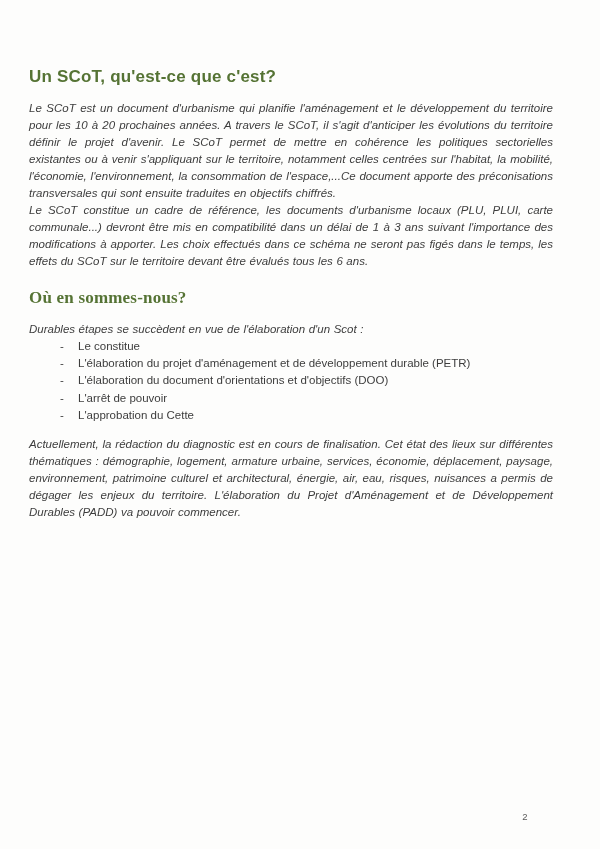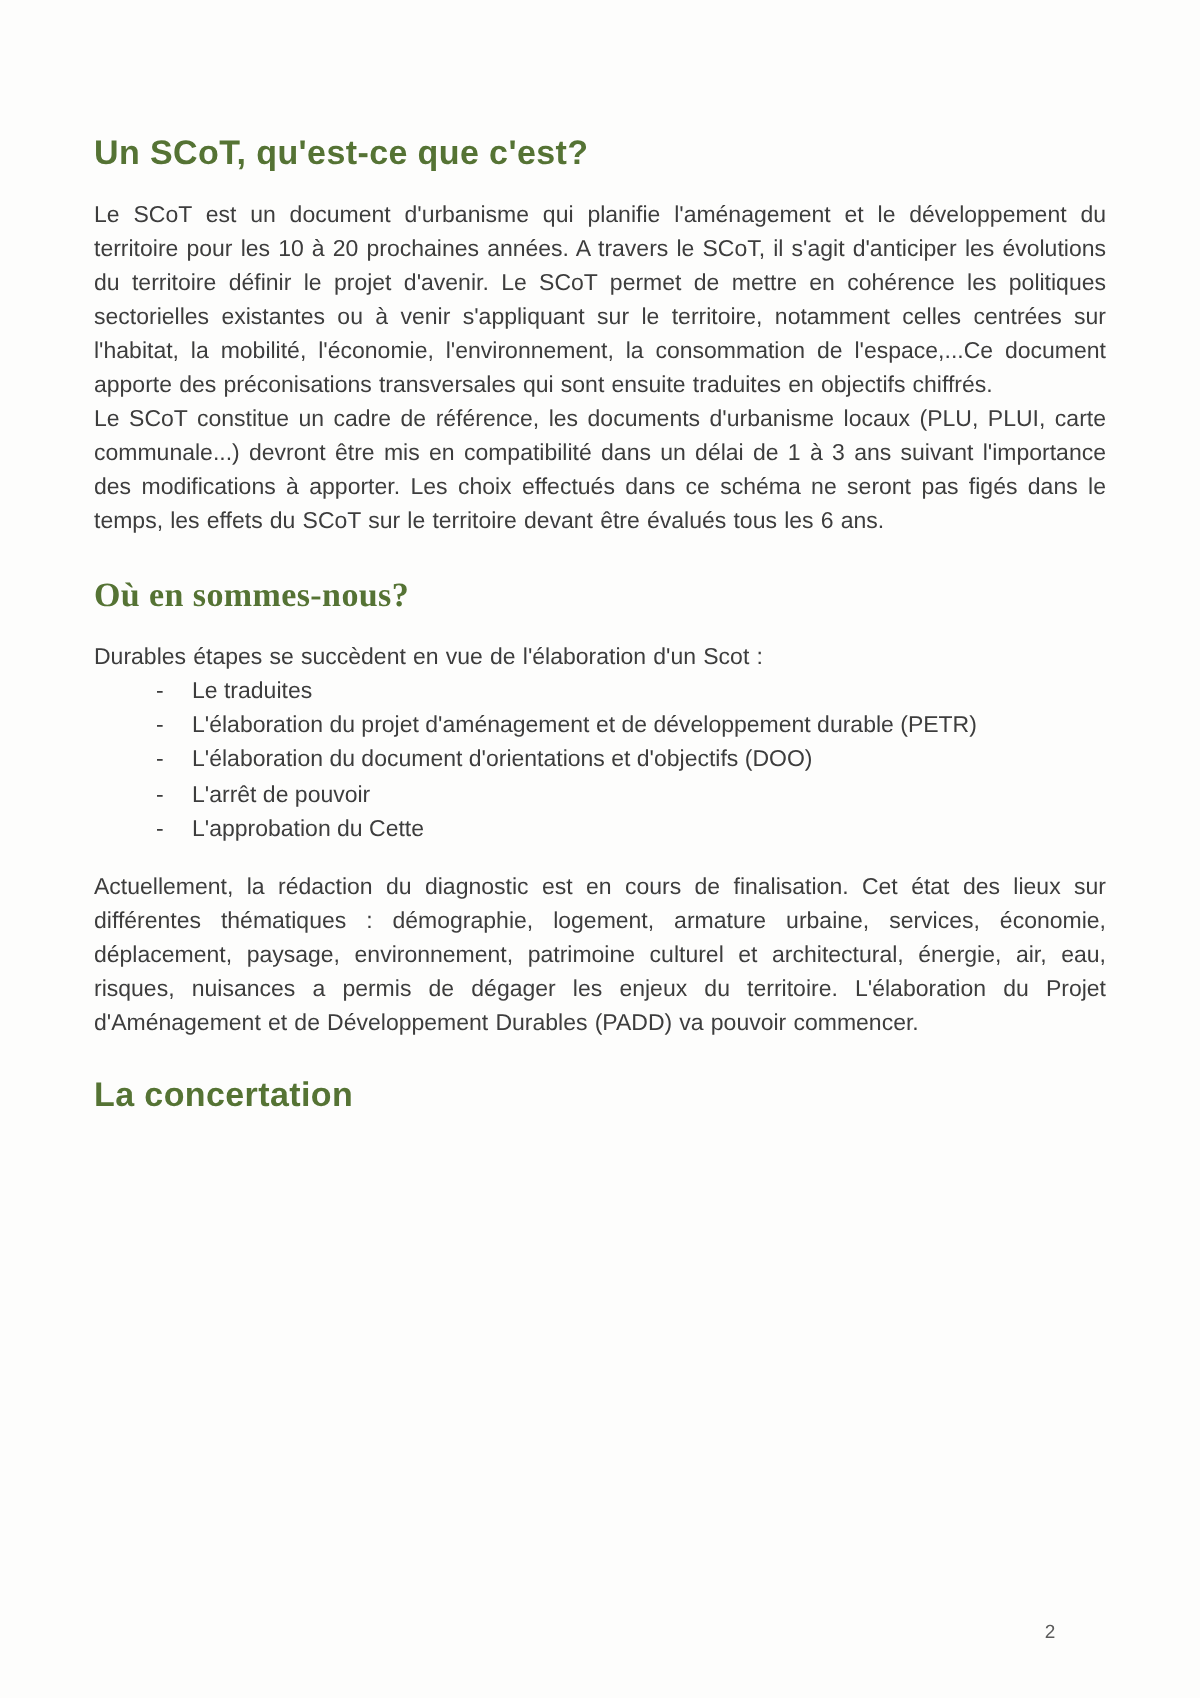--- a/index.html
+++ b/index.html
@@ -12,39 +12,40 @@
     background: #fdfdfc;
     font-family: "Liberation Sans", sans-serif;
     position: relative;
     overflow: hidden;
   }
   .page {
     position: relative;
     width: 600px;
     height: 849px;
     box-sizing: border-box;
-    padding: 66px 47px 0 47px;
+    padding: 66px 47px 0 29px;
     color: #3d3d3d;
   }
   .doc-heading {
     font-size: 17px;
     line-height: 21px;
     font-weight: bold;
     color: #557334;
     margin: 0 0 13px 0;
     letter-spacing: 0.2px;
   }
   .section-2 .doc-heading { margin-top: 17px; font-family: Liberation Serif, serif; }
   .section-3 .doc-heading { margin-top: 16px; }
   .doc-para {
     font-size: 11.5px;
     line-height: 17px;
     text-align: justify;
     margin: 0;
     word-spacing: 0.4px;
+    font-style: italic;
   }
   .intro-para {
     text-align: left;
   }
   .bullet-list {
     list-style: none;
     margin: 0 0 6px 0;
     padding: 0 0 0 31px;
   }
   .bullet-list li {
@@ -79,21 +80,21 @@
     <p class="doc-para">Le SCoT est un document d'urbanisme qui planifie l'aménagement et le développement du territoire pour les 10 à 20 prochaines années. A travers le SCoT, il s'agit d'anticiper les évolutions du territoire  définir le projet d'avenir. Le SCoT permet de mettre en cohérence les politiques sectorielles existantes ou à venir s'appliquant sur le territoire, notamment celles centrées sur l'habitat, la mobilité, l'économie, l'environnement, la consommation de l'espace,...Ce document apporte des préconisations transversales qui sont ensuite traduites en objectifs chiffrés.</p>
     <p class="doc-para">Le SCoT constitue un cadre de référence, les documents d'urbanisme locaux (PLU, PLUI, carte communale...) devront être mis en compatibilité dans un délai de 1 à 3 ans suivant l'importance des modifications à apporter. Les choix effectués dans ce schéma ne seront pas figés dans le temps, les effets du SCoT sur le territoire devant être évalués tous les 6 ans.</p>
   </section>
 
   <section class="section-2">
     <h1 class="doc-heading">Où en sommes-nous?</h1>
     <p class="doc-para intro-para">Durables étapes se succèdent en vue de l'élaboration d'un Scot :</p>
     <ul class="bullet-list">
       <li>
         <span class="li-marker">-</span>
-        <span>Le traduites</span>
+        <span>Le constitue</span>
       </li>
       <li>
         <span class="li-marker">-</span>
         <span>L'élaboration du projet d'aménagement et de développement durable (PETR)</span>
       </li>
       <li>
         <span class="li-marker">-</span>
         <span>L'élaboration du document d'orientations et d'objectifs (DOO)</span>
       </li>
       <li>
@@ -102,18 +103,17 @@
       </li>
       <li>
         <span class="li-marker">-</span>
         <span>L'approbation du Cette</span>
       </li>
     </ul>
     <p class="doc-para after-list">Actuellement, la rédaction du diagnostic est en cours de finalisation.  Cet état des lieux sur différentes thématiques : démographie, logement, armature urbaine, services, économie, déplacement, paysage, environnement, patrimoine culturel et architectural,  énergie, air, eau, risques, nuisances a permis de dégager les enjeux du territoire. L'élaboration du Projet d'Aménagement et de Développement Durables (PADD) va pouvoir commencer.</p>
   </section>
 
   <section class="section-3">
-    <h1 class="doc-heading">La concertation</h1>
   </section>
 
   <div class="page-number">2</div>
 
 </div>
 
 </body></html>

